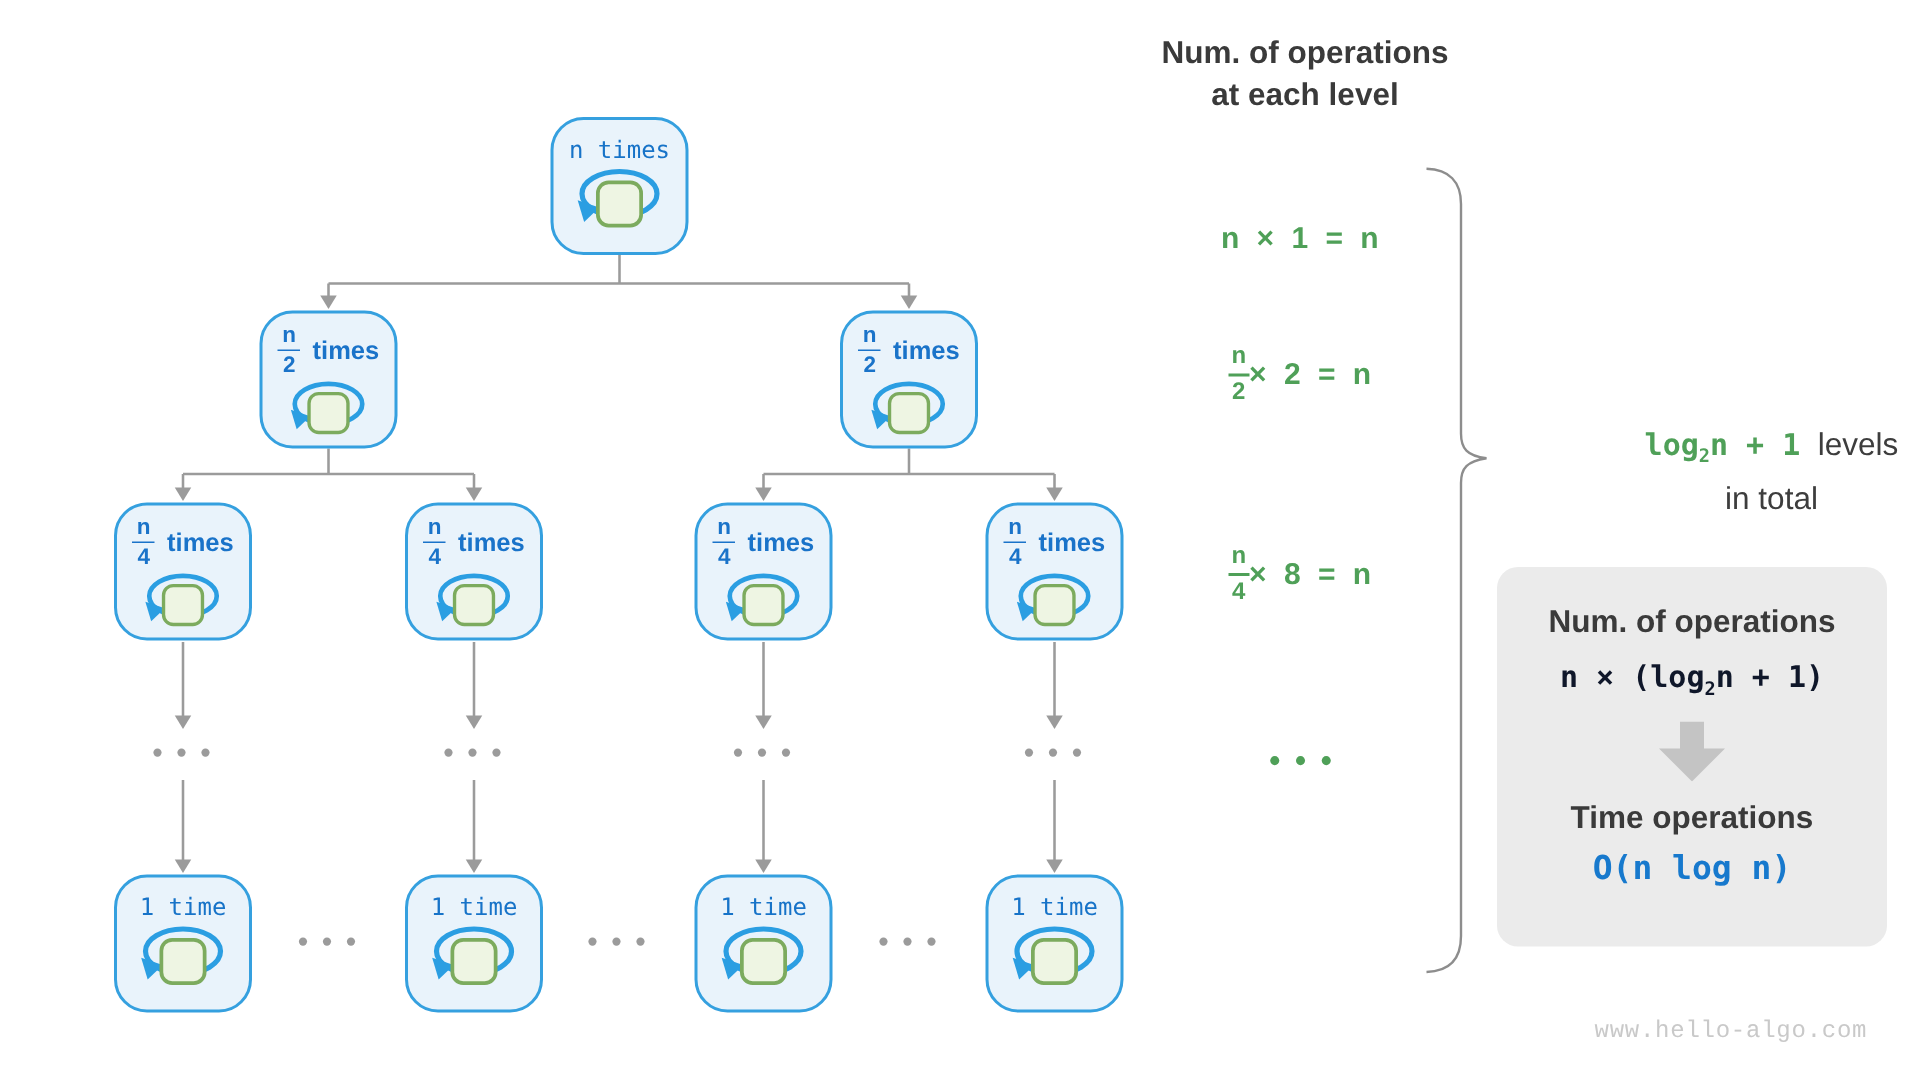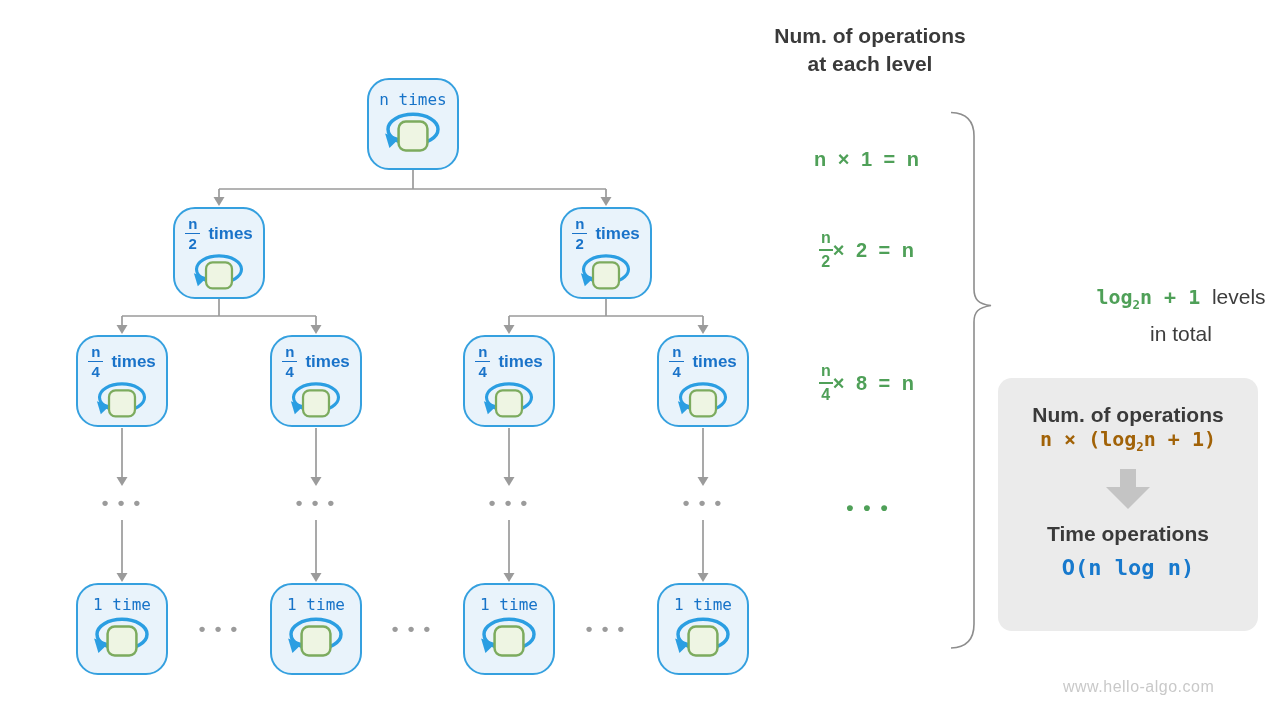--- a/index.html
+++ b/index.html
@@ -37,32 +37,32 @@
           color:#3d3d3d;font-size:21px;line-height:29px;}
   .lv-green{font-family:"DejaVu Sans Mono",monospace;font-weight:700;color:#4fa058;
             font-size:20px;}
   sub{font-size:0.62em;}
 
   
   .summary{position:absolute;left:998px;top:378px;width:260px;height:253px;
            background:#ebebeb;border-radius:14px;text-align:center;box-sizing:border-box;
            padding-top:25px;}
   .sum-title{font-size:21px;font-weight:700;color:#3a3a3a;}
-  .sum-formula{margin-top:0;font-family:"DejaVu Sans Mono",monospace;font-weight:700;
-               color:#a16207;font-size:20px;}
+  .sum-formula{margin-top:12px;font-family:"DejaVu Sans Mono",monospace;font-weight:700;
+               color:#0f172a;font-size:20px;}
   .sum-arrow{margin:15px auto 0;display:block;}
   .sum-title2{margin-top:13px;font-size:21px;font-weight:700;color:#3a3a3a;}
   .sum-bigo{margin-top:9px;font-family:"DejaVu Sans Mono",monospace;font-weight:700;
             color:#1779cd;font-size:22px;}
 
   
   .dots{position:absolute;transform:translate(-50%,-50%);color:#9b9b9b;font-size:19px;
         font-weight:700;letter-spacing:2px;white-space:pre;z-index:2;}
 
-  .footer{position:absolute;left:1063px;top:678px;font-family:Liberation Sans, sans-serif;
+  .footer{position:absolute;left:1063px;top:678px;font-family:Liberation Mono, monospace;
           font-size:16px;color:#c9c9c9;letter-spacing:0.5px;}
 </style>
 </head>
 <body>
 
 <div class="canvas">
 
   <svg width="0" height="0" style="position:absolute" aria-hidden="true">
     <defs>
       <g id="loopicon">

